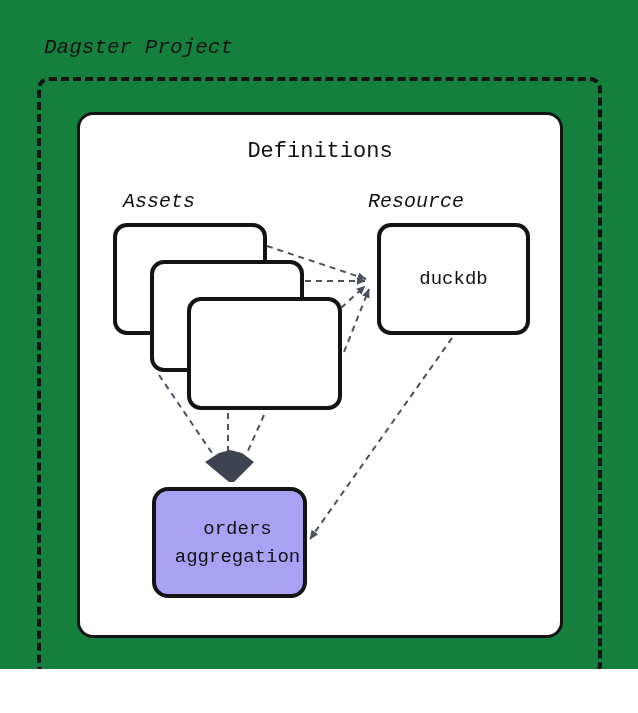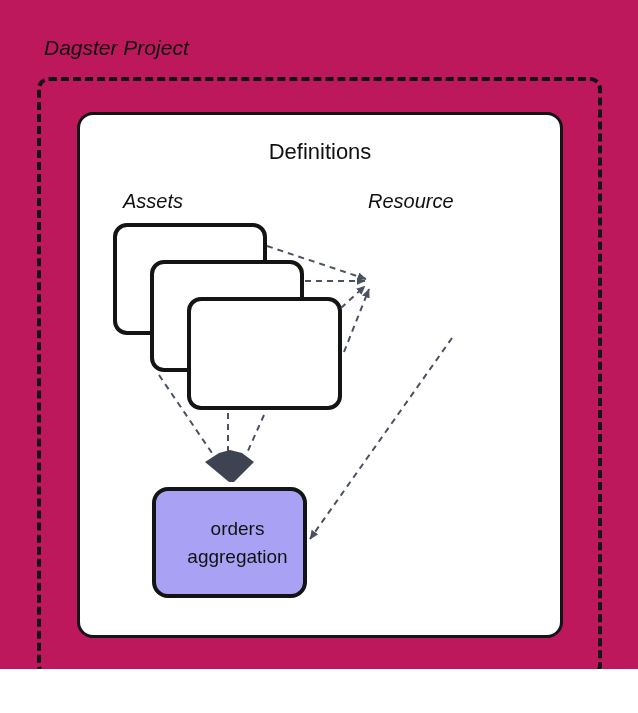--- a/index.html
+++ b/index.html
@@ -1,18 +1,18 @@
 <!DOCTYPE html>
 <html><head>
 <meta charset="utf-8">
 <style>
   html,body{margin:0;padding:0;background:#ffffff;}
   #canvas{
-    position:relative;width:638px;height:669px;background:#be185d;overflow:hidden;
-    font-family:Liberation Sans, sans-serif;color:#111111;
+    position:relative;width:638px;height:669px;background:#15803d;overflow:hidden;
+    font-family:Liberation Mono, monospace;color:#111111;
   }
   .abs{position:absolute;box-sizing:border-box;}
   .label{position:absolute;white-space:nowrap;color:#111111;}
   .label.italic{font-style:italic;}
   #project-title{font-size:21px;font-weight:500;}
   #definitions-label{font-size:22px;}
   #assets-label,#resource-label{font-size:20px;font-weight:500;}
   #outer-box{
     border:4px dashed #141414;border-radius:12px;background:transparent;
   }
@@ -44,20 +44,23 @@
   <div id="definitions-label" class="label" style="left: 320px; top: 139px; transform: translateX(-50%);">Definitions</div>
 
   <div id="assets-label" class="label italic" style="left: 123px; top: 190px;">Assets</div>
 
   <div id="resource-label" class="label italic" style="left: 368px; top: 190px;">Resource</div>
 
   <div class="abs card" style="left: 113px; top: 223px; width: 154px; height: 112px;"></div>
   <div class="abs card" style="left: 150px; top: 260px; width: 154px; height: 112px;"></div>
   <div class="abs card" style="left: 187px; top: 297px; width: 155px; height: 113px;"></div>
 
+  <div id="duckdb-node" class="abs node" style="left: 377px; top: 223px; width: 153px; height: 112px;">
+    <span>duckdb</span>
+  </div>
 
   <div id="orders-node" class="abs node" style="left: 152px; top: 487px; width: 155px; height: 111px; background: rgb(169, 162, 244);">
     <span style="white-space:normal;padding:0 6px;margin-left:16px;">orders aggregation</span>
   </div>
 
   <svg id="edge-layer" width="638" height="713">
     <defs>
       <marker id="arw" orient="auto" markerUnits="userSpaceOnUse" markerWidth="11" markerHeight="10" refX="8.5" refY="4">
         <path d="M0,0 L9,4 L0,8 Z" fill="#4a5160"></path>
       </marker>

